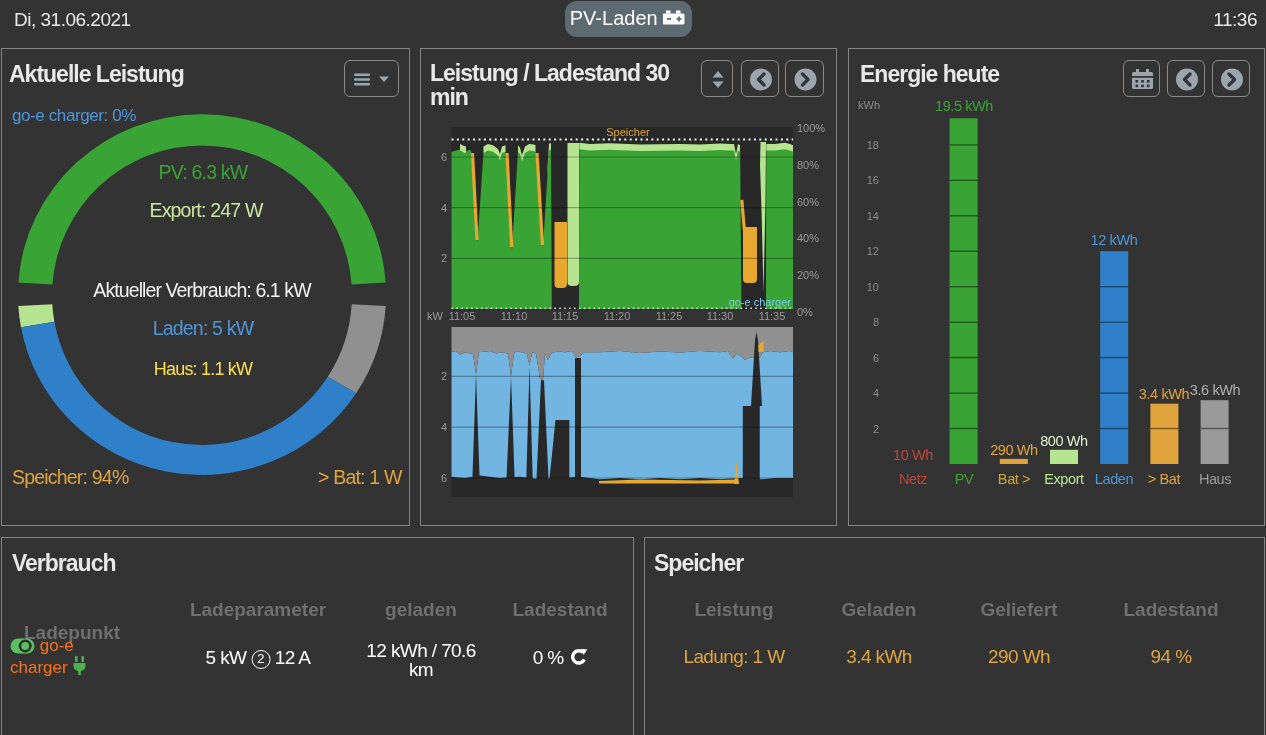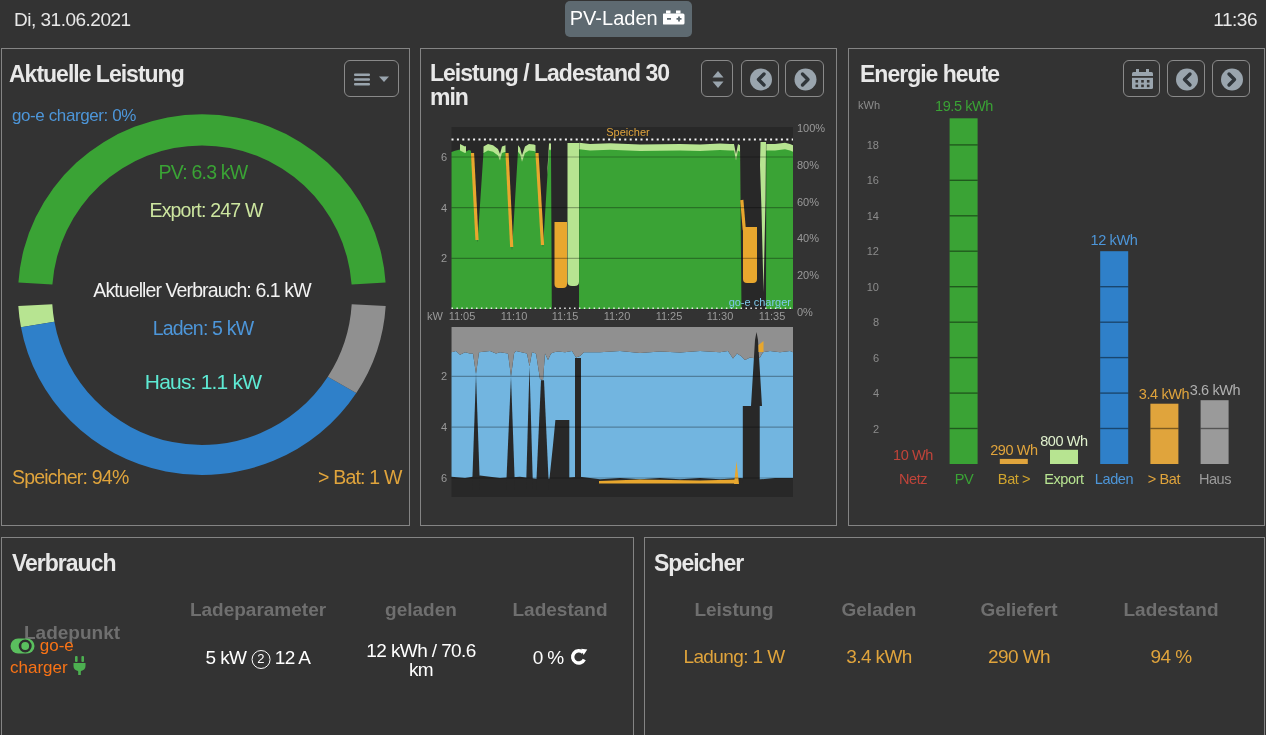--- a/index.html
+++ b/index.html
@@ -7,21 +7,21 @@
 .ptitle { position:absolute; font-size:23px; font-weight:bold; color:#e8e8e8; letter-spacing:-1px; }
 .btn { position:absolute; border:1px solid #8a8a8a; border-radius:6px; }
 .hdr { position:absolute; font-size:19px; font-weight:bold; color:#6f6f6f; transform:translateX(-50%); white-space:nowrap; }
 .val { position:absolute; font-size:19px; letter-spacing:-0.6px; transform:translateX(-50%); white-space:nowrap; }
 .circ2 { display:inline-block; width:19px; height:19px; border:1.6px solid #fff; border-radius:50%; font-size:13px; line-height:16px; text-align:center; vertical-align:1px; }
 svg { display:block; }
 text { font-family:"Liberation Sans",sans-serif; }
 </style></head><body>
 <div class="abs" style="left:14px;top:9px;font-size:19px;letter-spacing:-0.5px;color:#e8e8e8">Di, 31.06.2021</div>
 <div class="abs" style="right:9px;top:9px;font-size:19px;letter-spacing:-0.5px;color:#e8e8e8">11:36</div>
-<div class="abs" style="left:565px;top:1px;width:127px;height:36px;background:#5e6a71;border-radius:5px;color:#fff;font-size:20px;text-align:center;line-height:35px">PV-Laden <svg width="24" height="18" viewBox="0 0 24 18" style="display:inline-block;vertical-align:-2px">
+<div class="abs" style="left:565px;top:1px;width:127px;height:36px;background:#5e6a71;border-radius:12px;color:#fff;font-size:20px;text-align:center;line-height:35px">PV-Laden <svg width="24" height="18" viewBox="0 0 24 18" style="display:inline-block;vertical-align:-2px">
       <g fill="#fff">
 <rect x="3" y="1.5" width="4.5" height="3"></rect>
         <rect x="13" y="1.5" width="4.5" height="3"></rect>
 <path d="M1,4.5 h19 a1.5,1.5 0 0 1 1.5,1.5 v8 a1.5,1.5 0 0 1 -1.5,1.5 h-19 a1.5,1.5 0 0 1 -1.5,-1.5 v-8 a1.5,1.5 0 0 1 1.5,-1.5 z
 M4,9 v1.8 h4 v-1.8 z M13.5,9 v1.8 h1.6 v1.6 h1.8 v-1.6 h1.6 v-1.8 h-1.6 v-1.6 h-1.8 v1.6 z" fill-rule="evenodd"></path>
       </g>
     </svg></div>
 
 <div class="panel" style="left:1px;top:48px;width:409px;height:478px"></div>
 <div class="ptitle" style="left:9px;top:61px">Aktuelle Leistung</div>
@@ -39,21 +39,21 @@
     <path d="M385.6,282.4 A184,180 0 0 0 18.4,282.4 L52.4,284.5 A150,150 0 0 1 351.6,284.5 Z" fill="#3aa335"></path>
     <path d="M18.3,306.0 A184,180 0 0 0 21.0,327.2 L54.4,321.8 A150,150 0 0 1 52.3,304.2 Z" fill="#b7e491"></path>
     <path d="M21.0,327.2 A184,180 0 0 0 356.3,393.0 L327.8,376.7 A150,150 0 0 1 54.4,321.8 Z" fill="#2f80c9"></path>
     <path d="M356.3,393.0 A184,180 0 0 0 385.7,306.0 L351.7,304.2 A150,150 0 0 1 327.8,376.7 Z" fill="#909090"></path>
   </svg>
 <div class="abs" style="left:12px;top:106px;font-size:17px;letter-spacing:-0.4px;color:#4d96d9">go-e charger: 0%</div>
 <div class="val" style="left:203px;top:161px;color:#3aa335;font-size:19.5px;letter-spacing:-0.8px">PV: 6.3 kW</div>
 <div class="val" style="left:206px;top:199px;color:#cde6a0;font-size:19.5px;letter-spacing:-0.8px">Export: 247 W</div>
 <div class="val" style="left:202px;top:279px;color:#f2f2f2;font-size:19.5px;letter-spacing:-0.9px">Aktueller Verbrauch: 6.1 kW</div>
 <div class="val" style="left:203px;top:317px;color:#4d96d9;font-size:19.5px;letter-spacing:-0.8px">Laden: 5 kW</div>
-<div class="val" style="left:203px;top:370px;color:#5eead4;font-size:21px;letter-spacing:-0.8px">Haus: 1.1 kW</div>
+<div class="val" style="left:203px;top:359px;color:#fde047;font-size:18px;letter-spacing:-0.8px">Haus: 1.1 kW</div>
 <div class="abs" style="left:12px;top:466px;font-size:19.5px;letter-spacing:-0.8px;color:#e0a43c">Speicher: 94%</div>
 <div class="abs" style="left:318px;top:466px;font-size:19.5px;letter-spacing:-0.8px;color:#e0a43c">&gt; Bat: 1 W</div>
 
 <div class="panel" style="left:420px;top:48px;width:417px;height:478px"></div>
 <div class="ptitle" style="left:430px;top:61px;width:270px;line-height:24px">Leistung / Ladestand 30 min</div>
 <div class="btn" style="left:701px;top:60px;width:32px;height:37px">
  <svg width="32" height="37">
       <polygon points="16,10 21.5,16.5 10.5,16.5" fill="#9aa5ae"></polygon>
  <polygon points="16,27 21.5,20.5 10.5,20.5" fill="#9aa5ae"></polygon>
     </svg>

